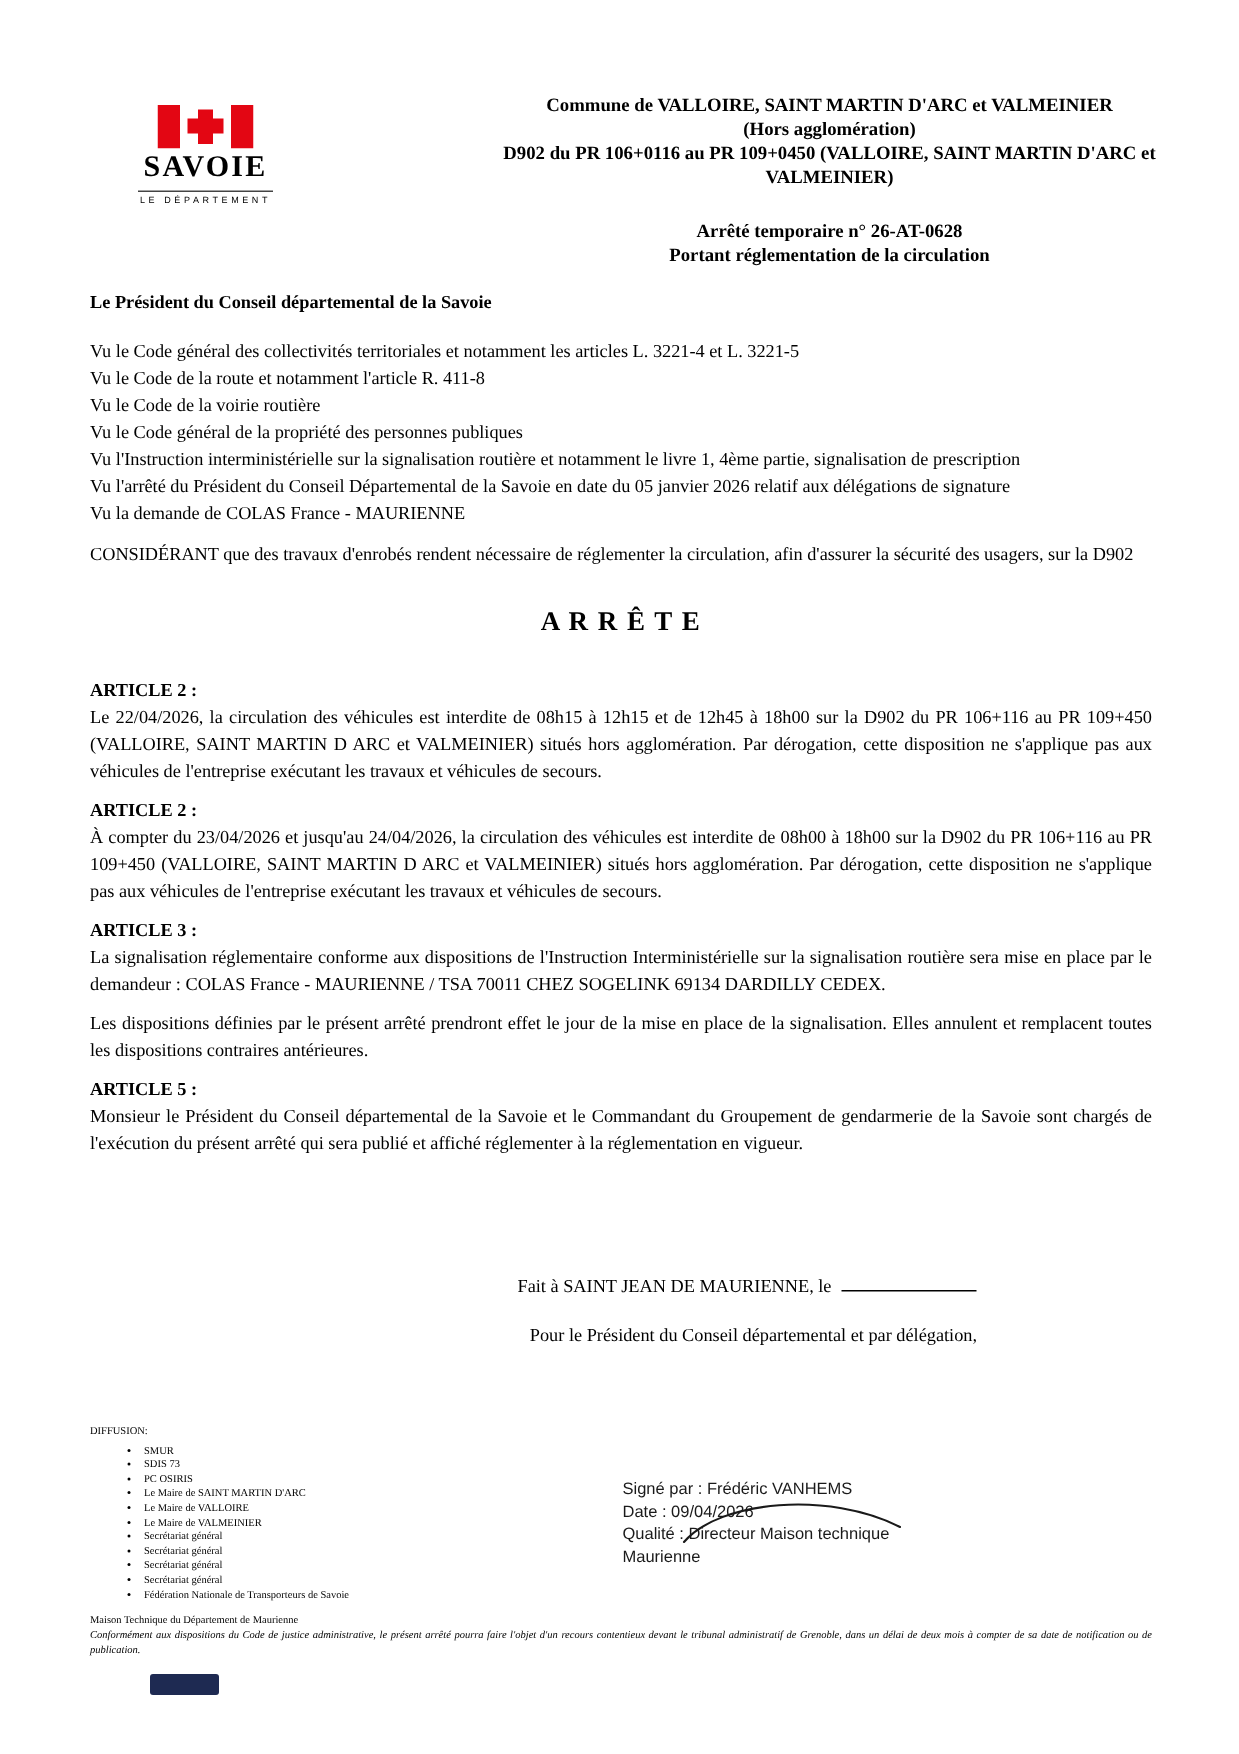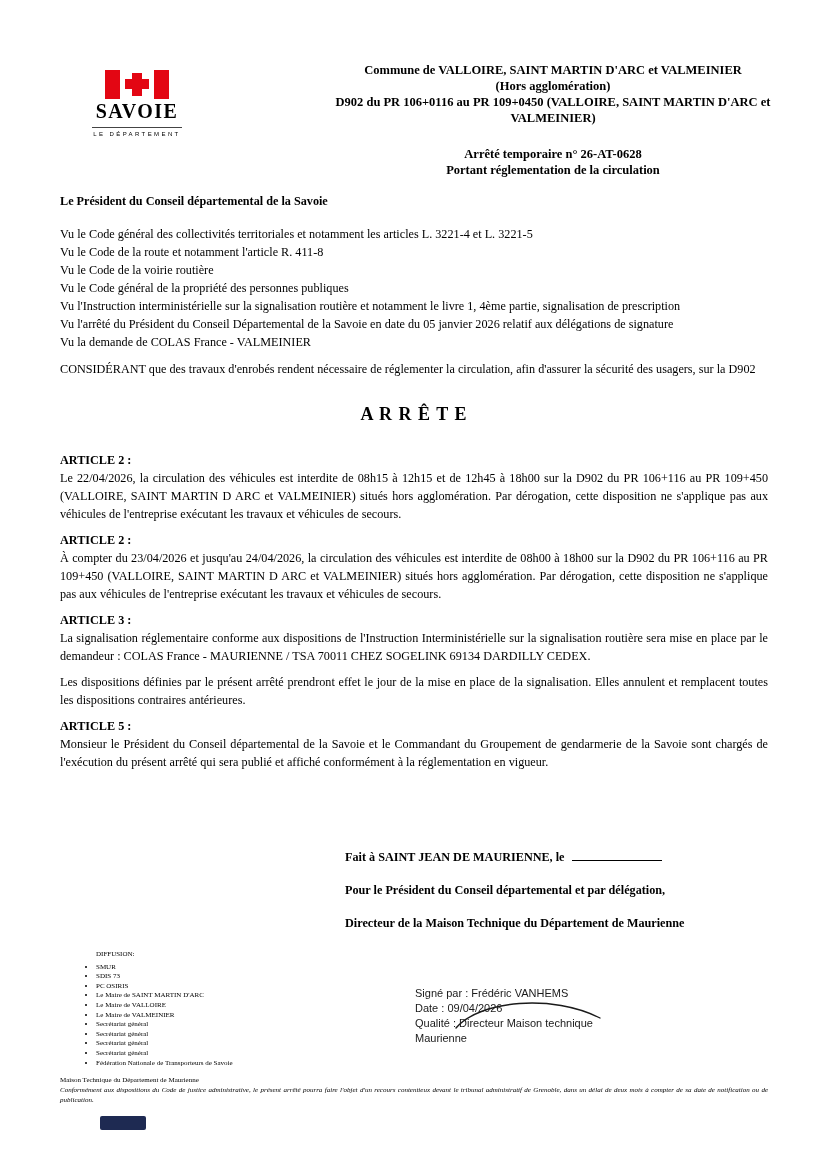--- a/index.html
+++ b/index.html
@@ -23,26 +23,26 @@
   .doc-body p{margin:0;}
   .president{font-weight:bold;margin-bottom:15px !important;}
   .considerant{margin-top:9px !important;text-align:justify;}
   .arrete-heading{font-weight:bold;text-align:center;font-size:18px;letter-spacing:1px;
     margin-top:27px !important;margin-bottom:28px !important;}
   .article{margin-top:8px;}
   .article:first-of-type{margin-top:0;}
   .article-title{font-weight:bold;}
   .article-text{text-align:justify;}
   
-  .closing{position:absolute;left:345px;top:848px;font-weight:bold;font-size:12.2px;line-height:18px;}
+  .closing{position:absolute;left:345px;top:848px;font-weight:normal;font-size:12.2px;line-height:18px;text-align:right;}
   .closing p{margin:0 0 15px 0;}
   .blank-line{display:inline-block;width:90px;border-bottom:1px solid #000;height:12px;margin-left:4px;vertical-align:baseline;}
   
   .diffusion{position:absolute;left:60px;top:950px;font-size:7px;line-height:9.6px;}
-  .diffusion-label{margin-bottom:3px;margin-left:36px;}
+  .diffusion-label{margin-bottom:3px;}
   .diffusion-list{margin:0;padding-left:36px;}
   .diffusion-list li{list-style:disc;}
   
   .signature{position:absolute;left:415px;top:986px;font-family:"Liberation Sans",sans-serif;
     font-size:11px;line-height:15px;color:#1a1a1a;}
   .signature-stroke{position:absolute;left:448px;top:994px;pointer-events:none;}
   
   .footer-service{position:absolute;left:60px;top:1076px;font-size:7px;line-height:9px;}
   .footer-legal{position:absolute;left:60px;top:1086px;width:708px;font-size:7px;
     font-style:italic;line-height:9.5px;text-align:justify;}
@@ -77,21 +77,21 @@
   <div class="doc-body">
     <p class="president">Le Président du Conseil départemental de la Savoie</p>
 
     <div class="vu-list">
       <p>Vu le Code général des collectivités territoriales et notamment les articles L. 3221-4 et L. 3221-5</p>
       <p>Vu le Code de la route et notamment l'article R. 411-8</p>
       <p>Vu le Code de la voirie routière</p>
       <p>Vu le Code général de la propriété des personnes publiques</p>
       <p>Vu l'Instruction interministérielle sur la signalisation routière et notamment le livre 1, 4ème partie, signalisation de prescription</p>
       <p>Vu l'arrêté du Président du Conseil Départemental de la Savoie en date du 05 janvier 2026 relatif aux délégations de signature</p>
-      <p>Vu la demande de COLAS France - VALMEINIER</p>
+      <p>Vu la demande de COLAS France - MAURIENNE</p>
     </div>
 
     <p class="considerant">CONSIDÉRANT que des travaux d'enrobés rendent nécessaire de réglementer la circulation, afin d'assurer la sécurité des usagers, sur la D902</p>
 
     <p class="arrete-heading">A R R Ê T E</p>
 
     <div class="article">
       <p class="article-title">ARTICLE 2 :</p>
       <p class="article-text">Le 22/04/2026, la circulation des véhicules est interdite de 08h15 à 12h15 et de 12h45 à 18h00 sur la D902 du PR 106+116 au PR 109+450 (VALLOIRE, SAINT MARTIN D ARC et VALMEINIER) situés hors agglomération. Par dérogation, cette disposition ne s'applique pas aux véhicules de l'entreprise exécutant les travaux et véhicules de secours.</p>
     </div>
@@ -101,31 +101,30 @@
     </div>
     <div class="article">
       <p class="article-title">ARTICLE 3 :</p>
       <p class="article-text">La signalisation réglementaire conforme aux dispositions de l'Instruction Interministérielle sur la signalisation routière sera mise en place par le demandeur : COLAS France - MAURIENNE /  TSA 70011 CHEZ SOGELINK 69134 DARDILLY CEDEX.</p>
     </div>
     <div class="article">
       <p class="article-text">Les dispositions définies par le présent arrêté prendront effet le jour de la mise en place de la signalisation. Elles annulent et remplacent toutes les dispositions contraires antérieures.</p>
     </div>
     <div class="article">
       <p class="article-title">ARTICLE 5 :</p>
-      <p class="article-text">Monsieur le Président du Conseil départemental de la Savoie et le Commandant du Groupement de gendarmerie de la Savoie sont chargés de l'exécution du présent arrêté qui sera publié et affiché conformément à la réglementation en vigueur.</p>
+      <p class="article-text">Monsieur le Président du Conseil départemental de la Savoie et le Commandant du Groupement de gendarmerie de la Savoie sont chargés de l'exécution du présent arrêté qui sera publié et affiché réglementer à la réglementation en vigueur.</p>
     </div>
   </div>
 
   <div class="closing">
     <p>
       <span>Fait à SAINT JEAN DE MAURIENNE, le</span>
       <span class="blank-line"></span>
     </p>
     <p>Pour le Président du Conseil départemental et par délégation,</p>
-    <p>Directeur de la Maison Technique du Département de Maurienne</p>
   </div>
 
   <div class="diffusion">
     <div class="diffusion-label">DIFFUSION:</div>
     <ul class="diffusion-list">
       <li>SMUR</li>
       <li>SDIS 73</li>
       <li>PC OSIRIS</li>
       <li>Le Maire de SAINT MARTIN D'ARC</li>
       <li>Le Maire de VALLOIRE</li>

